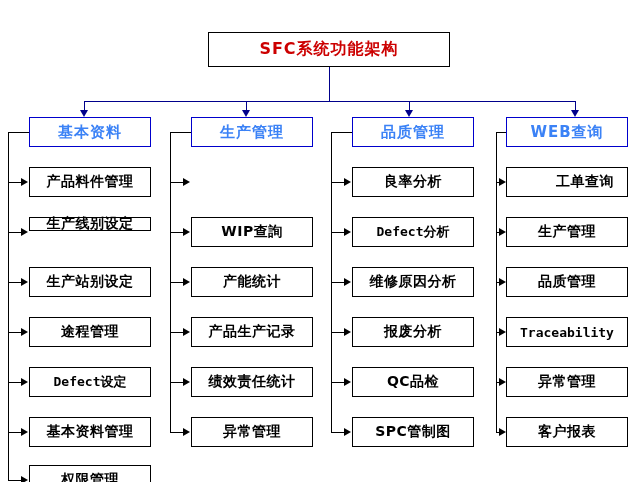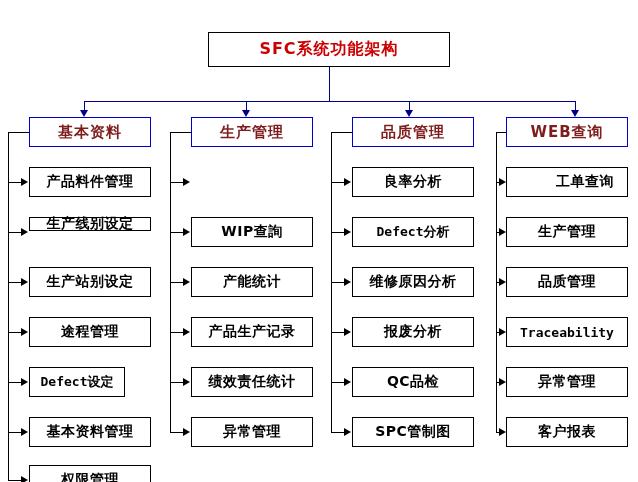--- a/index.html
+++ b/index.html
@@ -21,21 +21,21 @@
   }
   .title-box{
     border:1px solid #000000;
     color:#cc0000;
     font-weight:bold;
     font-size:16px;
     letter-spacing:1px;
   }
   .head-box{
     border:1.5px solid #0000cc;
-    color:#7f1d1d;
+    color:#3b82f6;
     font-weight:bold;
     font-size:15px;
     letter-spacing:1px;
   }
   .leaf-box{
     border:1.5px solid #000000;
     color:#000000;
     font-weight:bold;
     font-size:14px;
   }
@@ -115,21 +115,21 @@
   </div>
 
   <div class="hline" style="left:8px;top:310px;width:14px;"></div>
   <div class="arrow-right" style="left:21px;top:306px;"></div>
   <div class="box leaf-box" style="left:29px;top:295px;width:122px;height:30px;">
     <span>途程管理</span>
   </div>
 
   <div class="hline" style="left:8px;top:360px;width:14px;"></div>
   <div class="arrow-right" style="left:21px;top:356px;"></div>
-  <div class="box leaf-box mono" style="left:29px;top:345px;width:96px;height:30px;">
+  <div class="box leaf-box mono" style="left:29px;top:345px;width:122px;height:30px;">
     <span>Defect设定</span>
   </div>
 
   <div class="hline" style="left:8px;top:410px;width:14px;"></div>
   <div class="arrow-right" style="left:21px;top:406px;"></div>
   <div class="box leaf-box" style="left:29px;top:395px;width:122px;height:30px;">
     <span>基本资料管理</span>
   </div>
 
   <div class="hline" style="left:8px;top:458px;width:14px;"></div>

